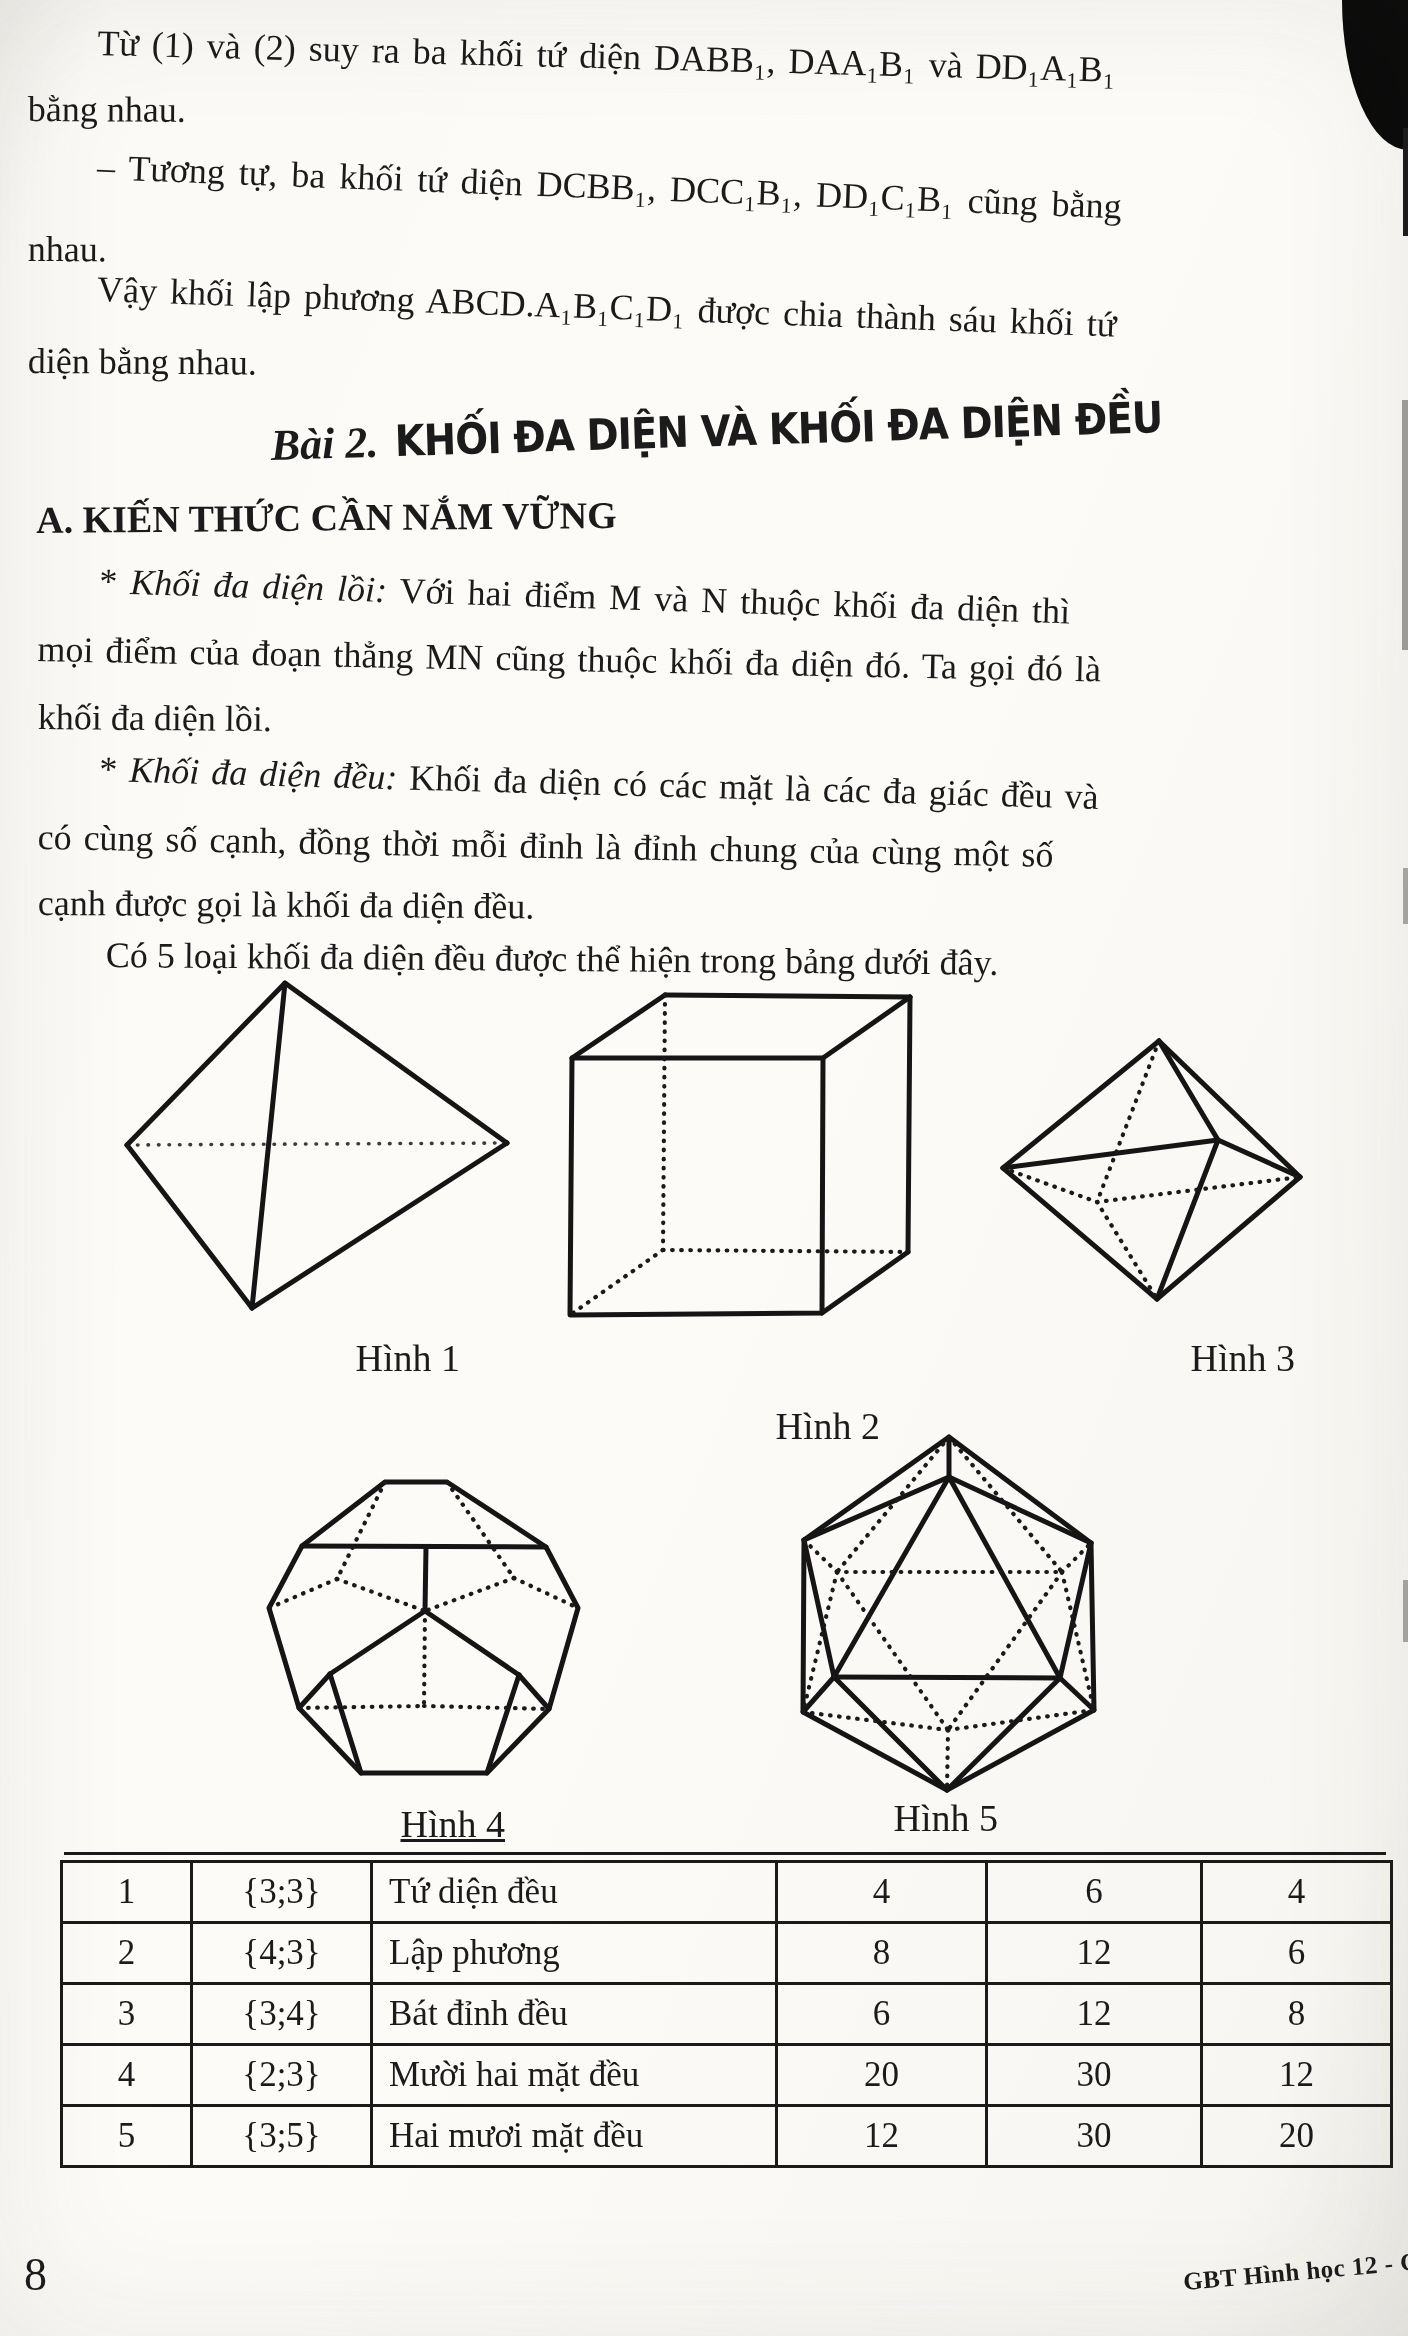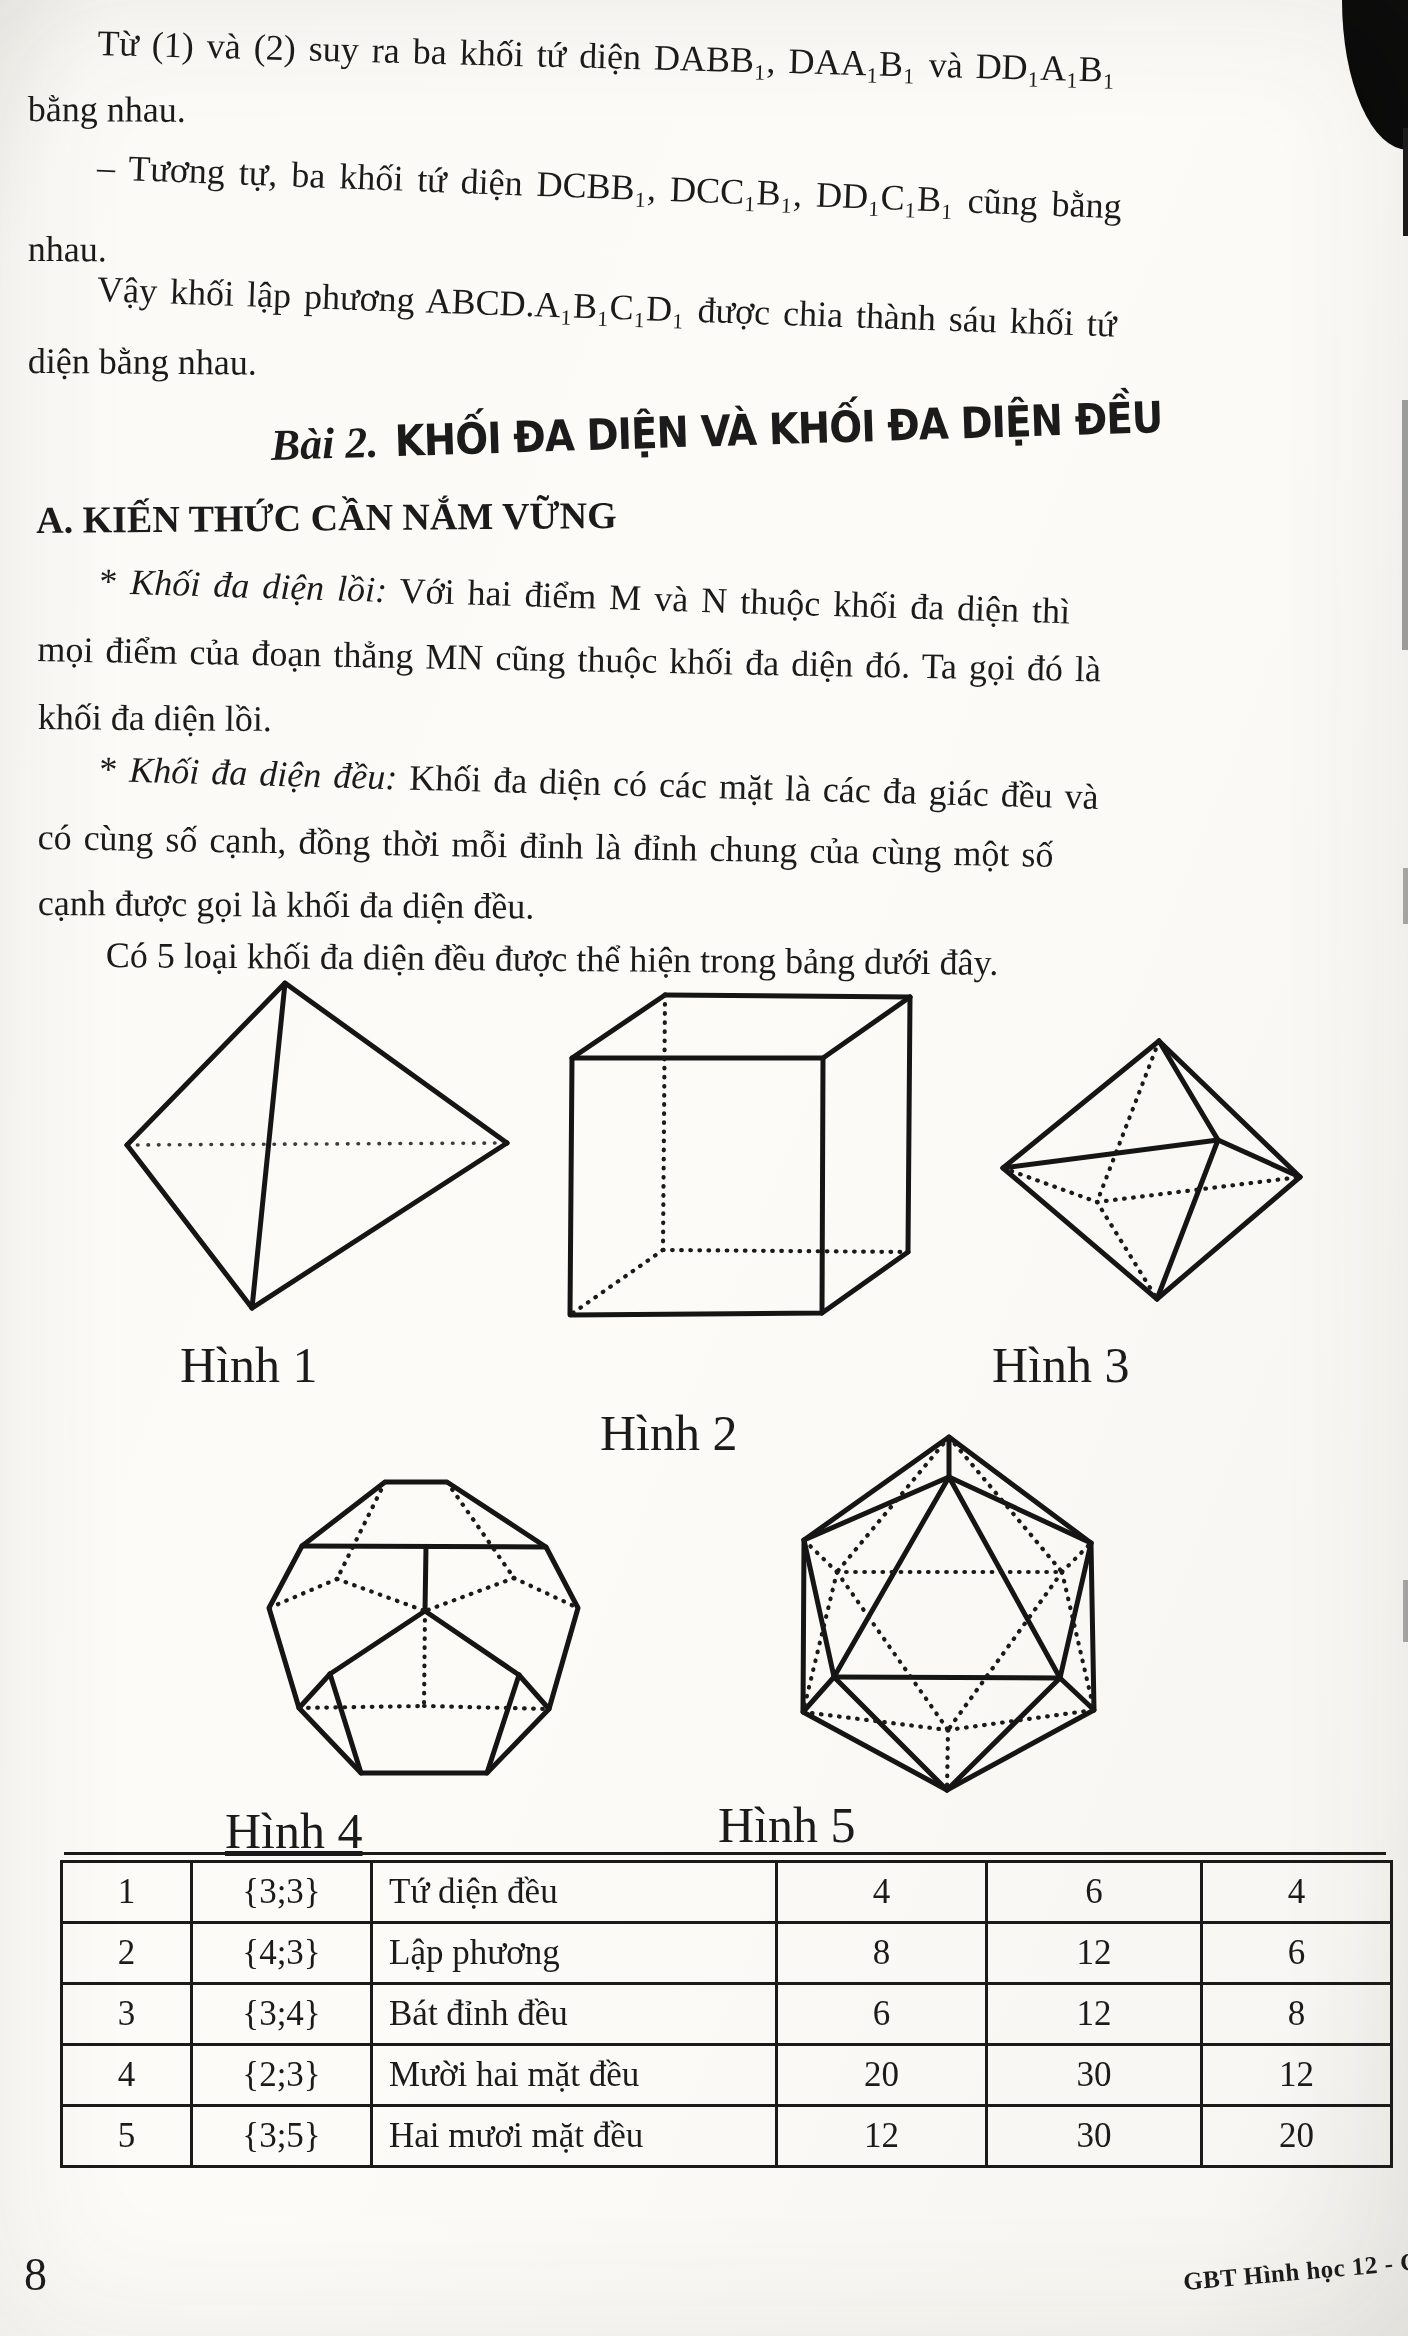--- a/index.html
+++ b/index.html
@@ -50,24 +50,24 @@
   .fig{position:absolute;}
   .fig svg{display:block;}
   .solid{fill:none;stroke:#151515;stroke-width:5;stroke-linejoin:round;stroke-linecap:round;}
   .dot{fill:none;stroke:#1a1a1a;stroke-width:4.2;stroke-dasharray:0.6 8.5;stroke-linecap:round;}
   .dot-light{stroke-width:3.6;stroke-dasharray:0.5 10;opacity:.85;}
   #fig1{left:100px;top:950px;}
   #fig2{left:555px;top:980px;}
   #fig3{left:985px;top:1015px;}
   #fig4{left:225px;top:1440px;}
   #fig5{left:790px;top:1430px;}
-  .caption{position:absolute;font-size:50px;text-align:left;width:280px;}
+  .caption{position:absolute;font-size:38px;text-align:right;width:280px;}
   #cap1{left:180px;top:1336px;}
   #cap2{left:600px;top:1404px;}
-  #cap3{left:992px;top:1336px;}
+  #cap3{left:1015px;top:1336px;}
   #cap4{left:225px;top:1802px;text-decoration:underline;}
   #cap5{left:718px;top:1796px;}
   
   #tabletopline{position:absolute;left:64px;top:1852px;width:1322px;height:3px;background:#1a1a1a;}
   #tablewrap{position:absolute;left:60px;top:1860px;}
   table{border-collapse:collapse;table-layout:fixed;width:1330px;}
   th,td{border:3px solid #1a1a1a;font-weight:normal;font-size:35px;padding:0;}
   th{height:70px;text-align:left;padding-left:16px;}
   td{height:58px;text-align:center;}
   td.name{text-align:left;padding-left:16px;}

